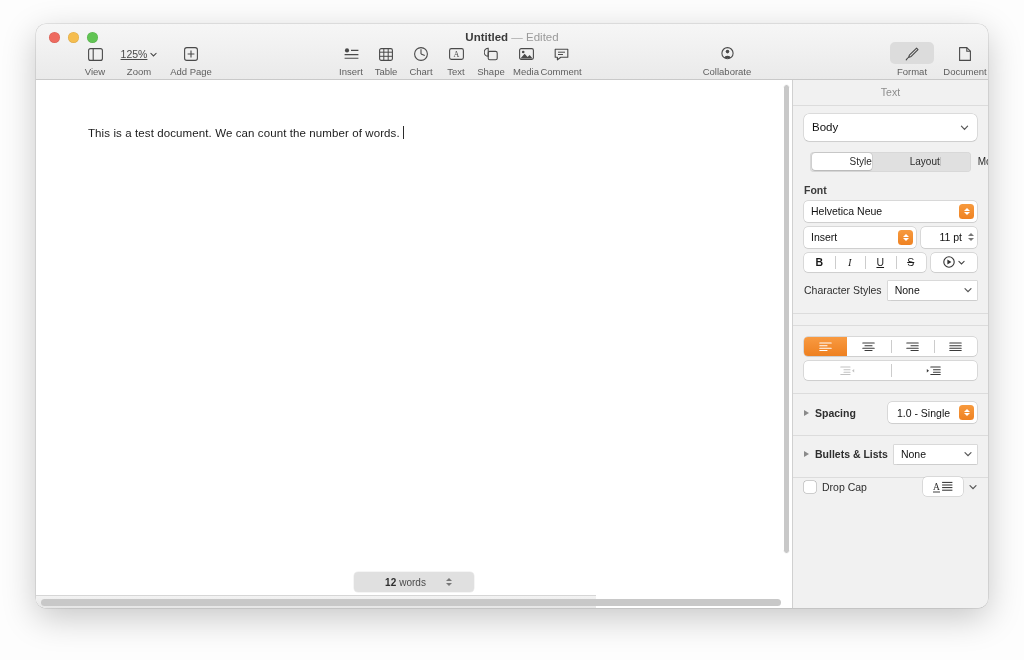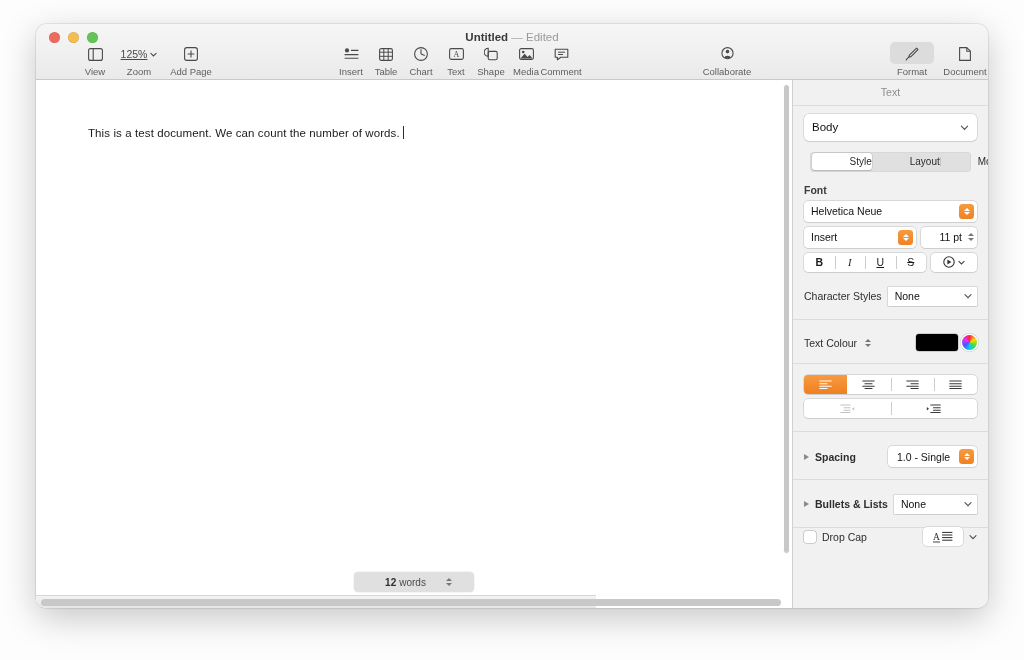--- a/index.html
+++ b/index.html
@@ -261,21 +261,21 @@
 
   .fx-btn {
     width: 46px; height: 19px;
     background: #fff; border-radius: 4px;
     box-shadow: 0 0 0 0.5px rgba(0,0,0,0.2), 0 0.5px 1px rgba(0,0,0,0.05);
     display: flex; align-items: center; justify-content: center; gap: 3px;
     flex: 0 0 46px;
   }
 
   .lbl-row {
-    display: flex; align-items: center; gap: 6px; margin-top: 15px;
+    display: flex; align-items: center; gap: 6px; margin-top: 9px;
   }
   .lbl-row .t { font-size: 10.5px; color: #2e2e2e; white-space: nowrap; }
   .lbl-row .grow { flex: 1; }
 
   .dd {
     height: 19px; background: #fff; border-radius: 0;
     box-shadow: 0 0 0 0.5px rgba(0,0,0,0.2), 0 0.5px 1px rgba(0,0,0,0.05);
     display: flex; align-items: center; justify-content: space-between;
     padding: 0 5px 0 7px;
     font-size: 10.5px; color: #111;
@@ -615,32 +615,20 @@
         <div class="dd grow">
           <span>None</span>
           <svg width="8" height="8" viewBox="0 0 8 8">
               <path d="M1 2.6 L4 5.6 L7 2.6" fill="none" stroke="#555" stroke-width="1.2" stroke-linecap="round"></path>
             </svg>
         </div>
       </div>
 
       <div class="divider" style="margin-top:13px"></div>
 
-      <div class="lbl-row">
-        <span class="t">Text Colour</span>
-        <span class="step-grey" style="width:9px;flex:0 0 9px">
-            <i class="up"></i>
-            <i class="down"></i>
-          </span>
-        <span class="grow"></span>
-        <span class="swatch-wrap">
-          <span class="swatch"></span>
-          <span class="wheel"></span>
-        </span>
-      </div>
 
       <div class="divider" style="margin-top:12px"></div>
 
       <div class="align-row">
         <div class="on">
           <svg width="13" height="9" viewBox="0 0 13 9">
               <g stroke="#fff" stroke-width="1.1" stroke-linecap="round">
                 <line x1="0.8" y1="1" x2="12.2" y2="1"></line>
                 <line x1="0.8" y1="3.7" x2="8" y2="3.7"></line>
                 <line x1="0.8" y1="6.3" x2="12.2" y2="6.3"></line>

